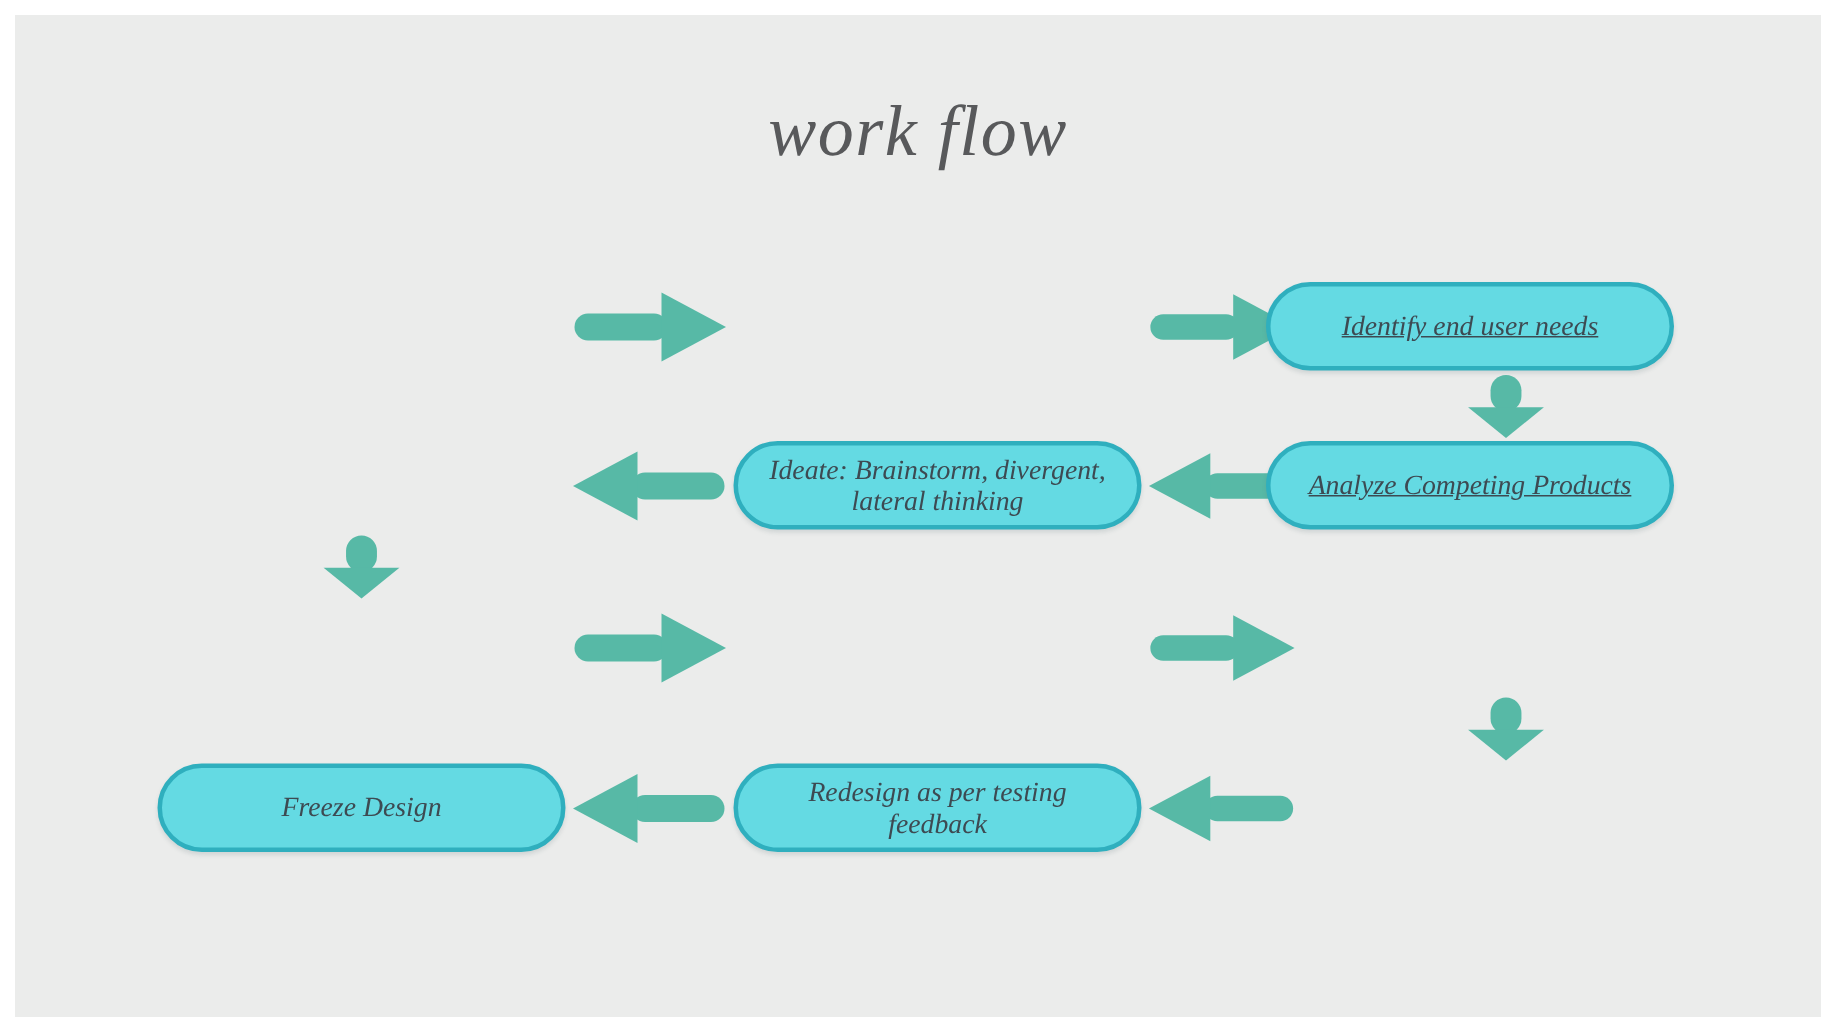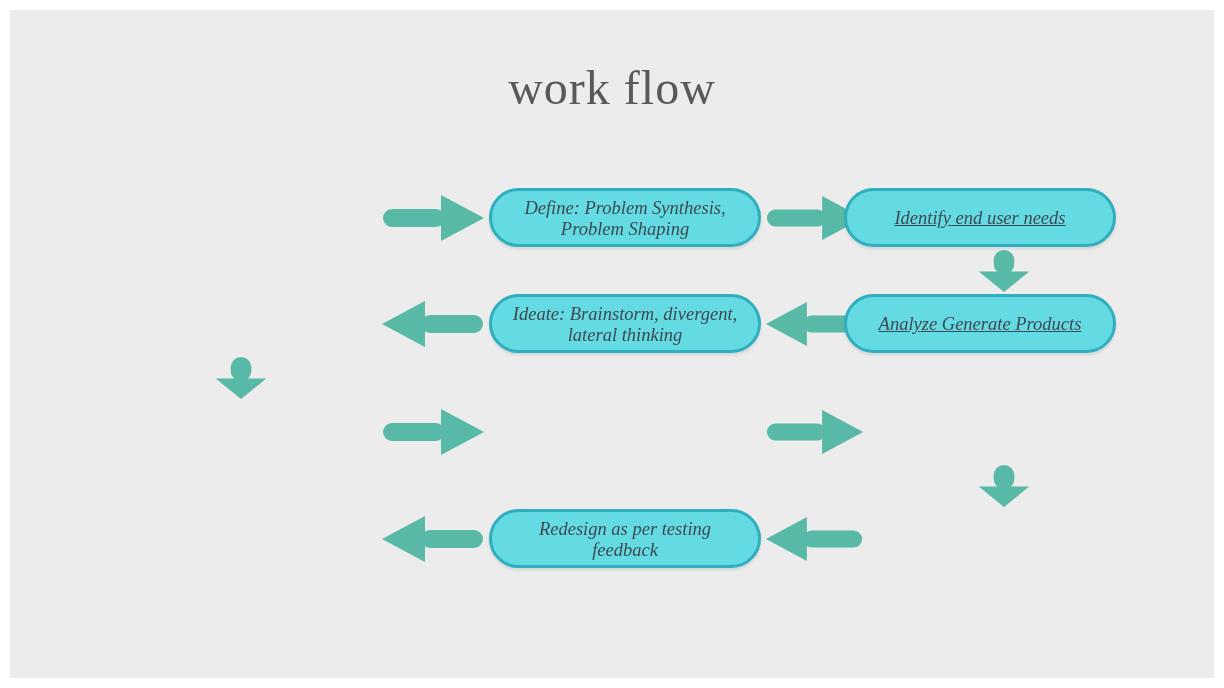--- a/index.html
+++ b/index.html
@@ -17,20 +17,21 @@
   .canvas{
     position:absolute;
     left:10px; top:10px; right:10px; bottom:10px;
     background:#ebeceb;
   }
   .title{
     position:absolute;
     top:50px; left:0; right:0;
     text-align:center;
     font-family:"Liberation Serif", serif;
+    font-style:italic;
     font-size:48px;
     color:#58595b;
     letter-spacing:1px;
   }
   .node{
     position:absolute;
     width:272px; height:59px;
     box-sizing:border-box;
     background:#64dae3;
     border:3px solid #2fafbe;
@@ -63,21 +64,20 @@
   <div class="canvas">
 
     <div class="title">work flow</div>
 
     <div class="arrow" style="left:371px;top:184px;width:104px;height:48px;">
       <svg viewBox="0 0 104 48" xmlns="http://www.w3.org/2000/svg">
           <rect x="2" y="15" width="62" height="18" rx="9" fill="#57b9a6"></rect>
           <polygon points="60,1 103,24 60,47" fill="#57b9a6"></polygon>
         </svg>
     </div>
-    <div class="node c2 r1">Define: Problem Synthesis, Problem Shaping</div>
     <div class="arrow" style="left:755px;top:184px;width:99px;height:48px;">
       <svg viewBox="0 0 104 48" xmlns="http://www.w3.org/2000/svg">
           <rect x="2" y="15" width="62" height="18" rx="9" fill="#57b9a6"></rect>
           <polygon points="60,1 103,24 60,47" fill="#57b9a6"></polygon>
         </svg>
     </div>
     <div class="node c3 r1">Identify end user needs</div>
 
     <div class="arrow" style="left:966px;top:239px;width:56px;height:44px;">
       <svg viewBox="0 0 56 47" xmlns="http://www.w3.org/2000/svg">
@@ -92,21 +92,21 @@
           <polygon points="44,1 1,24 44,47" fill="#57b9a6"></polygon>
         </svg>
     </div>
     <div class="node c2 r2">Ideate: Brainstorm, divergent, lateral thinking</div>
     <div class="arrow" style="left:755px;top:290px;width:99px;height:48px;">
       <svg viewBox="0 0 104 48" xmlns="http://www.w3.org/2000/svg">
           <rect x="40" y="15" width="62" height="18" rx="9" fill="#57b9a6"></rect>
           <polygon points="44,1 1,24 44,47" fill="#57b9a6"></polygon>
         </svg>
     </div>
-    <div class="node c3 r2">Analyze Generate Products</div>
+    <div class="node c3 r2">Analyze Competing Products</div>
 
     <div class="arrow" style="left:203px;top:346px;width:56px;height:44px;">
       <svg viewBox="0 0 56 47" xmlns="http://www.w3.org/2000/svg">
           <rect x="17" y="1" width="22" height="26" rx="11" fill="#57b9a6"></rect>
           <polygon points="1,24 55,24 28,46" fill="#57b9a6"></polygon>
         </svg>
     </div>
 
     <div class="arrow" style="left:371px;top:398px;width:104px;height:48px;">
       <svg viewBox="0 0 104 48" xmlns="http://www.w3.org/2000/svg">
@@ -121,20 +121,21 @@
         </svg>
     </div>
 
     <div class="arrow" style="left:966px;top:454px;width:56px;height:44px;">
       <svg viewBox="0 0 56 47" xmlns="http://www.w3.org/2000/svg">
           <rect x="17" y="1" width="22" height="26" rx="11" fill="#57b9a6"></rect>
           <polygon points="1,24 55,24 28,46" fill="#57b9a6"></polygon>
         </svg>
     </div>
 
+    <div class="node c1 r4">Freeze Design</div>
     <div class="arrow" style="left:371px;top:505px;width:104px;height:48px;">
       <svg viewBox="0 0 104 48" xmlns="http://www.w3.org/2000/svg">
           <rect x="40" y="15" width="62" height="18" rx="9" fill="#57b9a6"></rect>
           <polygon points="44,1 1,24 44,47" fill="#57b9a6"></polygon>
         </svg>
     </div>
     <div class="node c2 r4">Redesign as per testing feedback</div>
     <div class="arrow" style="left:755px;top:505px;width:99px;height:48px;">
       <svg viewBox="0 0 104 48" xmlns="http://www.w3.org/2000/svg">
           <rect x="40" y="15" width="62" height="18" rx="9" fill="#57b9a6"></rect>

